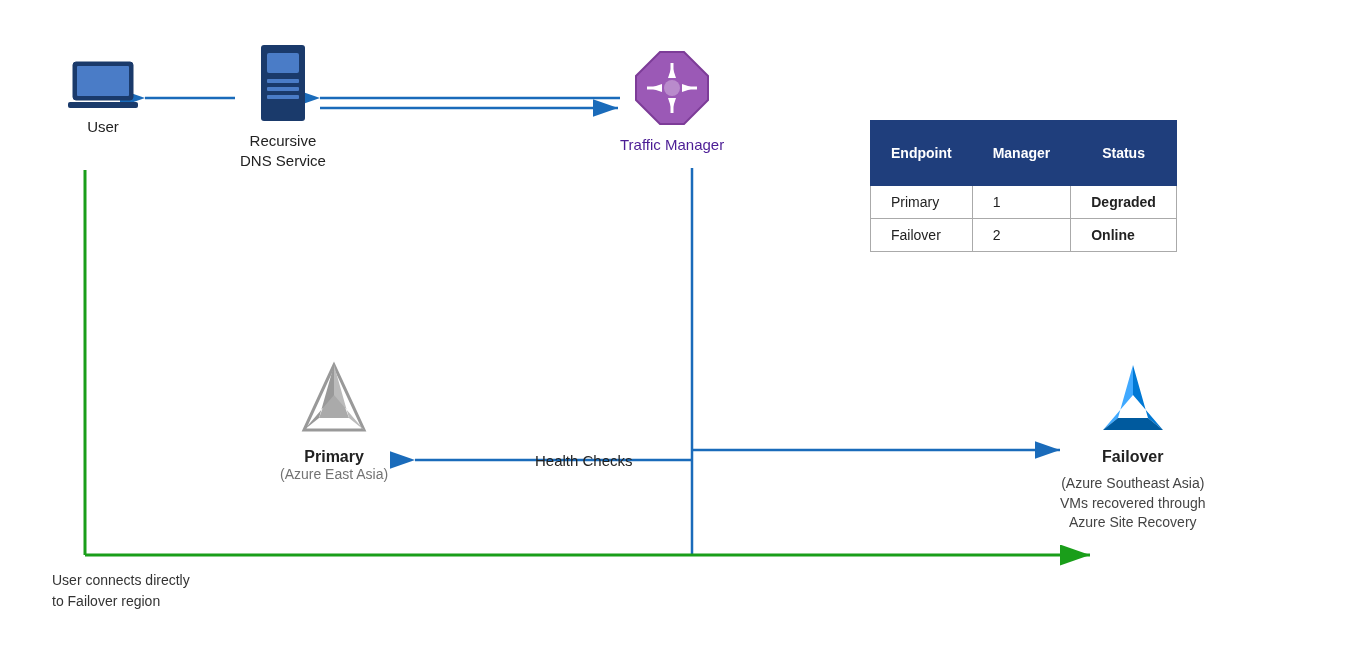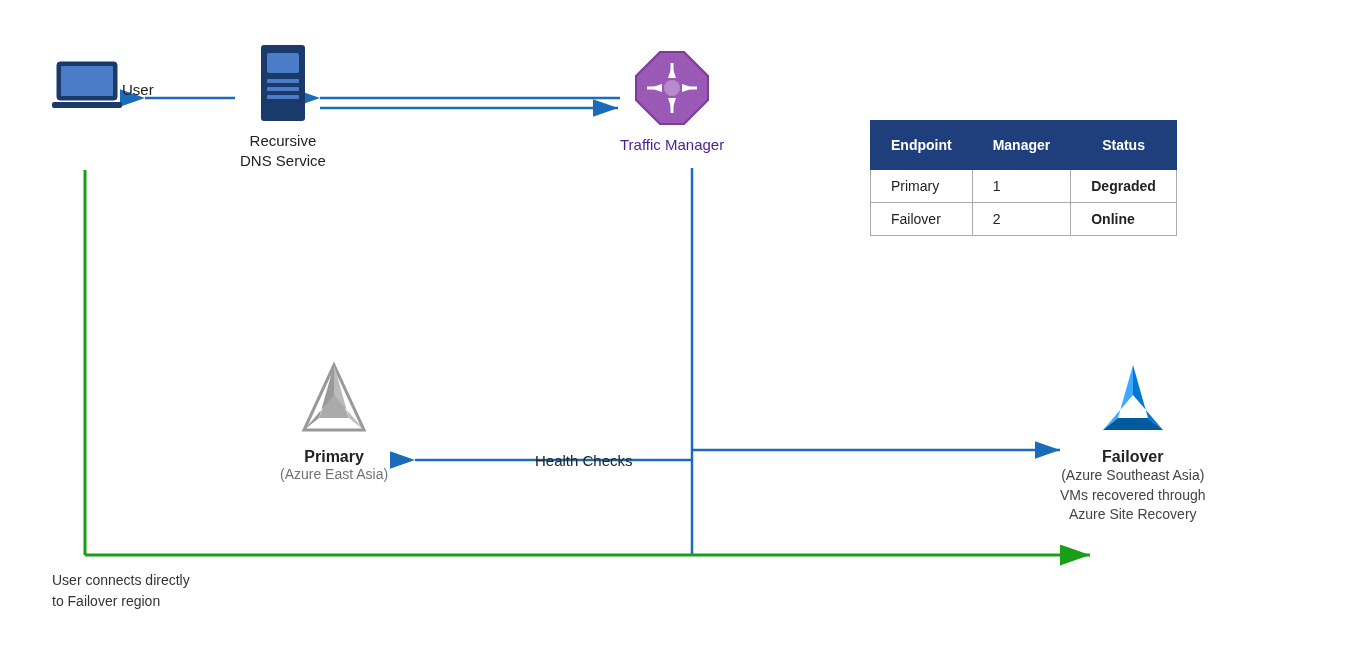--- a/index.html
+++ b/index.html
@@ -15,23 +15,23 @@
       width: 1350px;
       height: 656px;
       position: relative;
       background: #fff;
     }
 
     
     .icon-user {
       position: absolute;
       top: 60px;
-      left: 52px;
-      display: flex;
-      flex-direction: row;
+      left: 68px;
+      display: flex;
+      flex-direction: column;
       align-items: center;
     }
     .icon-user .laptop {
       width: 70px;
       height: 50px;
     }
     .icon-user .label {
       margin-top: 8px;
       font-size: 15px;
       color: #222;
@@ -72,21 +72,21 @@
     .endpoint-table {
       position: absolute;
       top: 120px;
       left: 870px;
       border-collapse: collapse;
       font-size: 14px;
     }
     .endpoint-table th {
       background: #1f3e7c;
       color: #fff;
-      padding: 16px 20px;
+      padding: 24px 20px;
       font-weight: 600;
       border: 1px solid #1f3e7c;
     }
     .endpoint-table td {
       padding: 8px 20px;
       border: 1px solid #aaa;
       background: #fff;
       color: #222;
     }
     .status-degraded { color: #c00; font-weight: 700; }
@@ -286,21 +286,21 @@
 
   <div class="icon-failover">
     <svg width="80" height="80" viewBox="0 0 80 80">
 
       <polygon points="40,5 10,70 70,70" fill="none"></polygon>
       <polygon points="40,5 55,58 70,70 40,35" fill="#0078d4"></polygon>
       <polygon points="40,5 25,58 10,70 40,35" fill="#40a9ff"></polygon>
       <polygon points="10,70 70,70 55,58 25,58" fill="#005a9e"></polygon>
     </svg>
     <span class="label-bold">Failover</span>
-    <div style="text-align:center;">
+    <div style="text-align:center;margin-top:8px;">
       <span class="label-sub">(Azure Southeast Asia)</span><br>
       <span class="label-sub">VMs recovered through</span><br>
       <span class="label-sub">Azure Site Recovery</span>
     </div>
   </div>
 
   <div class="health-checks-label">Health Checks</div>
 
   <div class="user-connects-label">
     <span>User connects directly</span><br>

